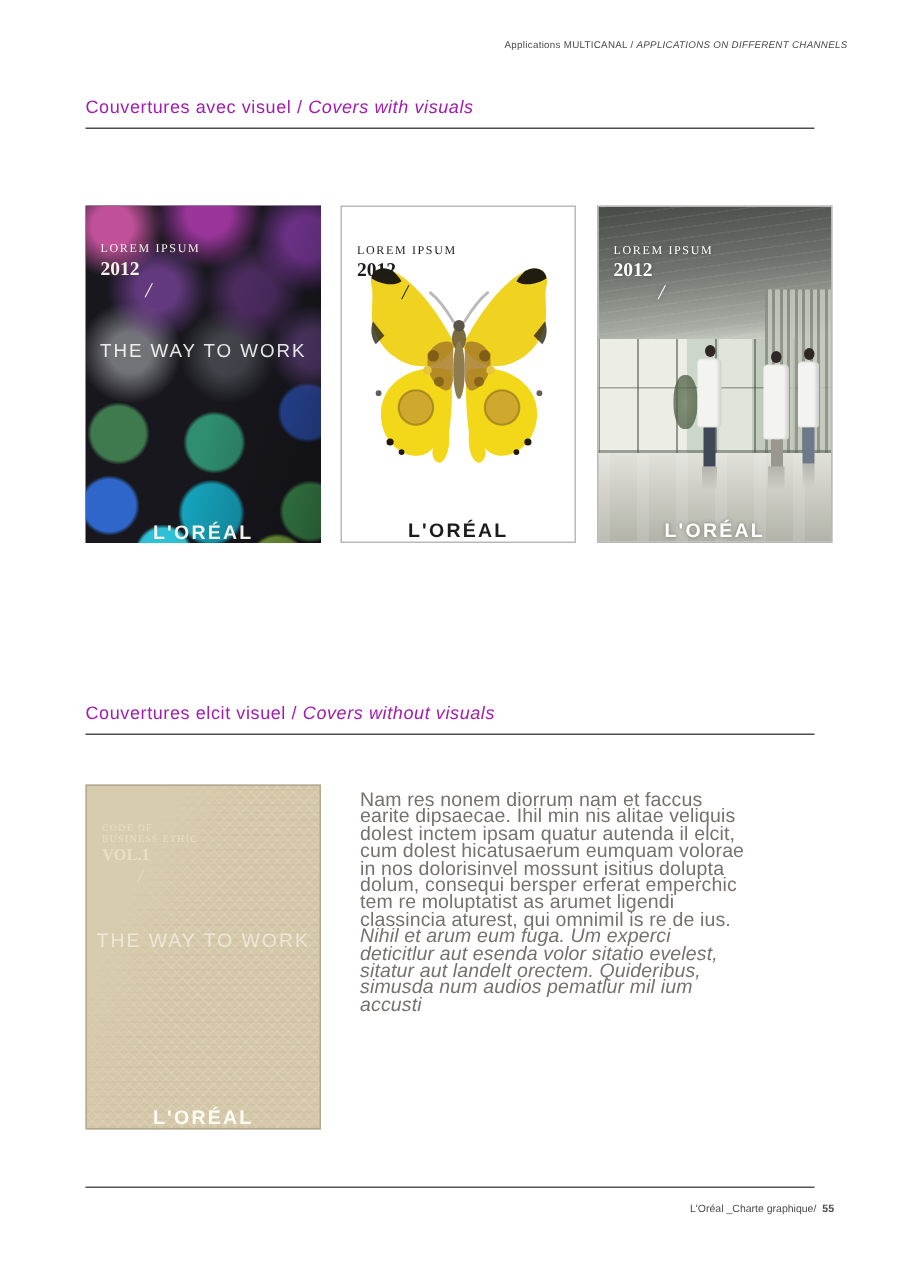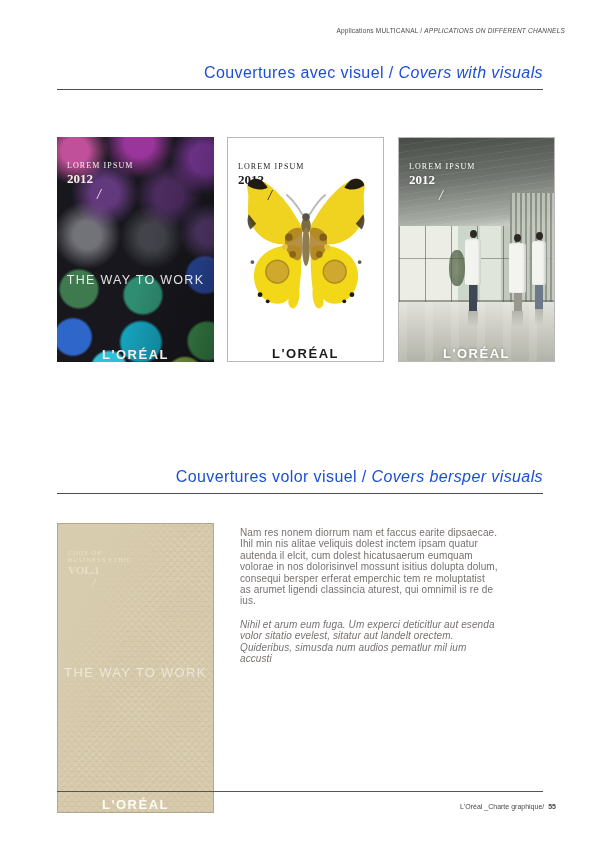--- a/index.html
+++ b/index.html
@@ -8,36 +8,36 @@
 
   
   .run-head{position:absolute;top:27px;right:35px;font-size:6.5px;color:#4a4a4a;
             letter-spacing:.2px;white-space:nowrap;}
   .run-head .it{font-style:italic;}
   .foot-rule{position:absolute;left:57px;top:791px;width:486px;height:1px;background:#555;}
   .run-foot{position:absolute;top:803px;right:44px;font-size:7px;color:#4a4a4a;white-space:nowrap;}
   .run-foot b{margin-left:2px;}
 
   
-  .sec{position:absolute;left:57px;width:486px;font-size:16px;color:#1d4ed8;
-       letter-spacing:.4px;padding-bottom:7px;border-bottom:1px solid #4d4d4d;white-space:nowrap;text-align:right;}
+  .sec{position:absolute;left:57px;width:486px;font-size:12px;color:#a21caf;
+       letter-spacing:.4px;padding-bottom:7px;border-bottom:1px solid #4d4d4d;white-space:nowrap;}
   .sec .it{font-style:italic;}
   .sec1{top:64px;}
   .sec2{top:468px;}
 
   
   .cover{position:absolute;width:157px;height:225px;box-sizing:border-box;overflow:hidden;}
   .masthead{position:absolute;top:9px;left:10px;z-index:5;line-height:1.1;margin-top:16px;}
   .mh-line{font-family:"Liberation Serif", serif;font-size:8px;letter-spacing:1.1px;}
   .mh-year{font-family:"Liberation Serif", serif;font-weight:bold;
            font-size:13px;margin-top:1px;}
   .mh-slash{font-family:"Liberation Serif", serif;font-style:italic;font-size:14px;
             margin-left:30px;margin-top:1px;font-weight:normal;}
   .tagline{position:absolute;top:90px;left:0;right:0;text-align:center;z-index:5;
-           font-size:12.5px;letter-spacing:1.3px;white-space:nowrap;margin-top:46px;}
+           font-size:12.5px;letter-spacing:1.3px;white-space:nowrap;}
   .logo{position:absolute;bottom:0;left:0;right:0;text-align:center;z-index:5;
         font-weight:bold;font-size:13px;letter-spacing:1.5px;white-space:nowrap;}
 
   
   .cover-palette{left:57px;top:137px;background:#17171d;}
   .palette-bg{position:absolute;inset:0;
     background:
       linear-gradient(105deg, rgba(0,0,0,0) 55%, rgba(8,8,12,.45)),
       radial-gradient(circle 34px at 18px 14px,  rgba(221,90,175,.85) 40%, rgba(221,90,175,0) 100%),
       radial-gradient(circle 36px at 82px 6px,   rgba(186,60,186,.80) 40%, rgba(186,60,186,0) 100%),
@@ -95,38 +95,38 @@
   .person-a{left:66px;top:92px;width:16px;}
   .person-a .legs{background:#3f4654;height:26px;}
   .person-b{left:110px;top:96px;width:17px;}
   .person-b .coat{height:50px;}
   .person-b .legs{background:#9a978e;height:18px;}
   .person-c{left:133px;top:94px;width:14px;}
   .person-c .coat{height:44px;}
   .person-c .legs{background:#6d7888;}
 
   
-  .cover-plain{left:57px;top:523px;height:290px;background-color:#d5c8a9;border:1px solid #b0a98f;
+  .cover-plain{left:57px;top:523px;height:230px;background-color:#d5c8a9;border:1px solid #b0a98f;
     background-image:
       repeating-linear-gradient(45deg,  rgba(255,255,255,.10) 0 1px, rgba(0,0,0,0) 1px 5px),
       repeating-linear-gradient(-45deg, rgba(255,255,255,.10) 0 1px, rgba(0,0,0,0) 1px 5px),
       repeating-linear-gradient(0deg,   rgba(160,140,100,.10) 0 1px, rgba(0,0,0,0) 1px 5px);}
   .plain-sheen{position:absolute;inset:0;
     background:linear-gradient(115deg,#d8ccae 0%,#d8ccae 20%,rgba(216,204,174,0) 46%);}
   .cover-plain .masthead{color:#e9dfc5;}
   .cover-plain .mh-line{font-size:6.5px;letter-spacing:.9px;}
   .cover-plain .mh-year{font-size:11px;}
   .cover-plain .mh-slash{font-size:12px;margin-left:24px;}
   .cover-plain .tagline{top:95px;color:rgba(255,255,255,.55);font-size:13px;}
   .cover-plain .logo{color:#fdfbf4;}
 
   
-  .bodycopy{position:absolute;left:240px;top:527px;width:258px;font-size:10px;
+  .bodycopy{position:absolute;left:240px;top:527px;width:258px;font-size:13px;
     line-height:11.4px;color:#76716f;letter-spacing:.1px;}
-  .bodycopy .para-italic{font-style:italic;margin-top:12px;}
+  .bodycopy .para-italic{font-style:italic;}
 </style>
 </head>
 <body>
 
 <div class="page">
 
   <div class="run-head">
     <span>Applications MULTICANAL /</span>
     <span class="it">APPLICATIONS ON DIFFERENT CHANNELS</span>
   </div>
@@ -205,22 +205,22 @@
     </div>
     <div class="masthead">
       <div class="mh-line">LOREM IPSUM</div>
       <div class="mh-year">2012</div>
       <div class="mh-slash">/</div>
     </div>
     <div class="logo">L'ORÉAL</div>
   </div>
 
   <div class="sec sec2">
-    <span>Couvertures volor visuel / </span>
-    <span class="it">Covers bersper visuals</span>
+    <span>Couvertures elcit visuel / </span>
+    <span class="it">Covers without visuals</span>
   </div>
 
   <div class="cover cover-plain">
     <div class="plain-sheen"></div>
     <div class="masthead">
       <div class="mh-line">CODE OF</div>
       <div class="mh-line">BUSINESS ETHIC</div>
       <div class="mh-year">VOL.1</div>
       <div class="mh-slash">/</div>
     </div>

